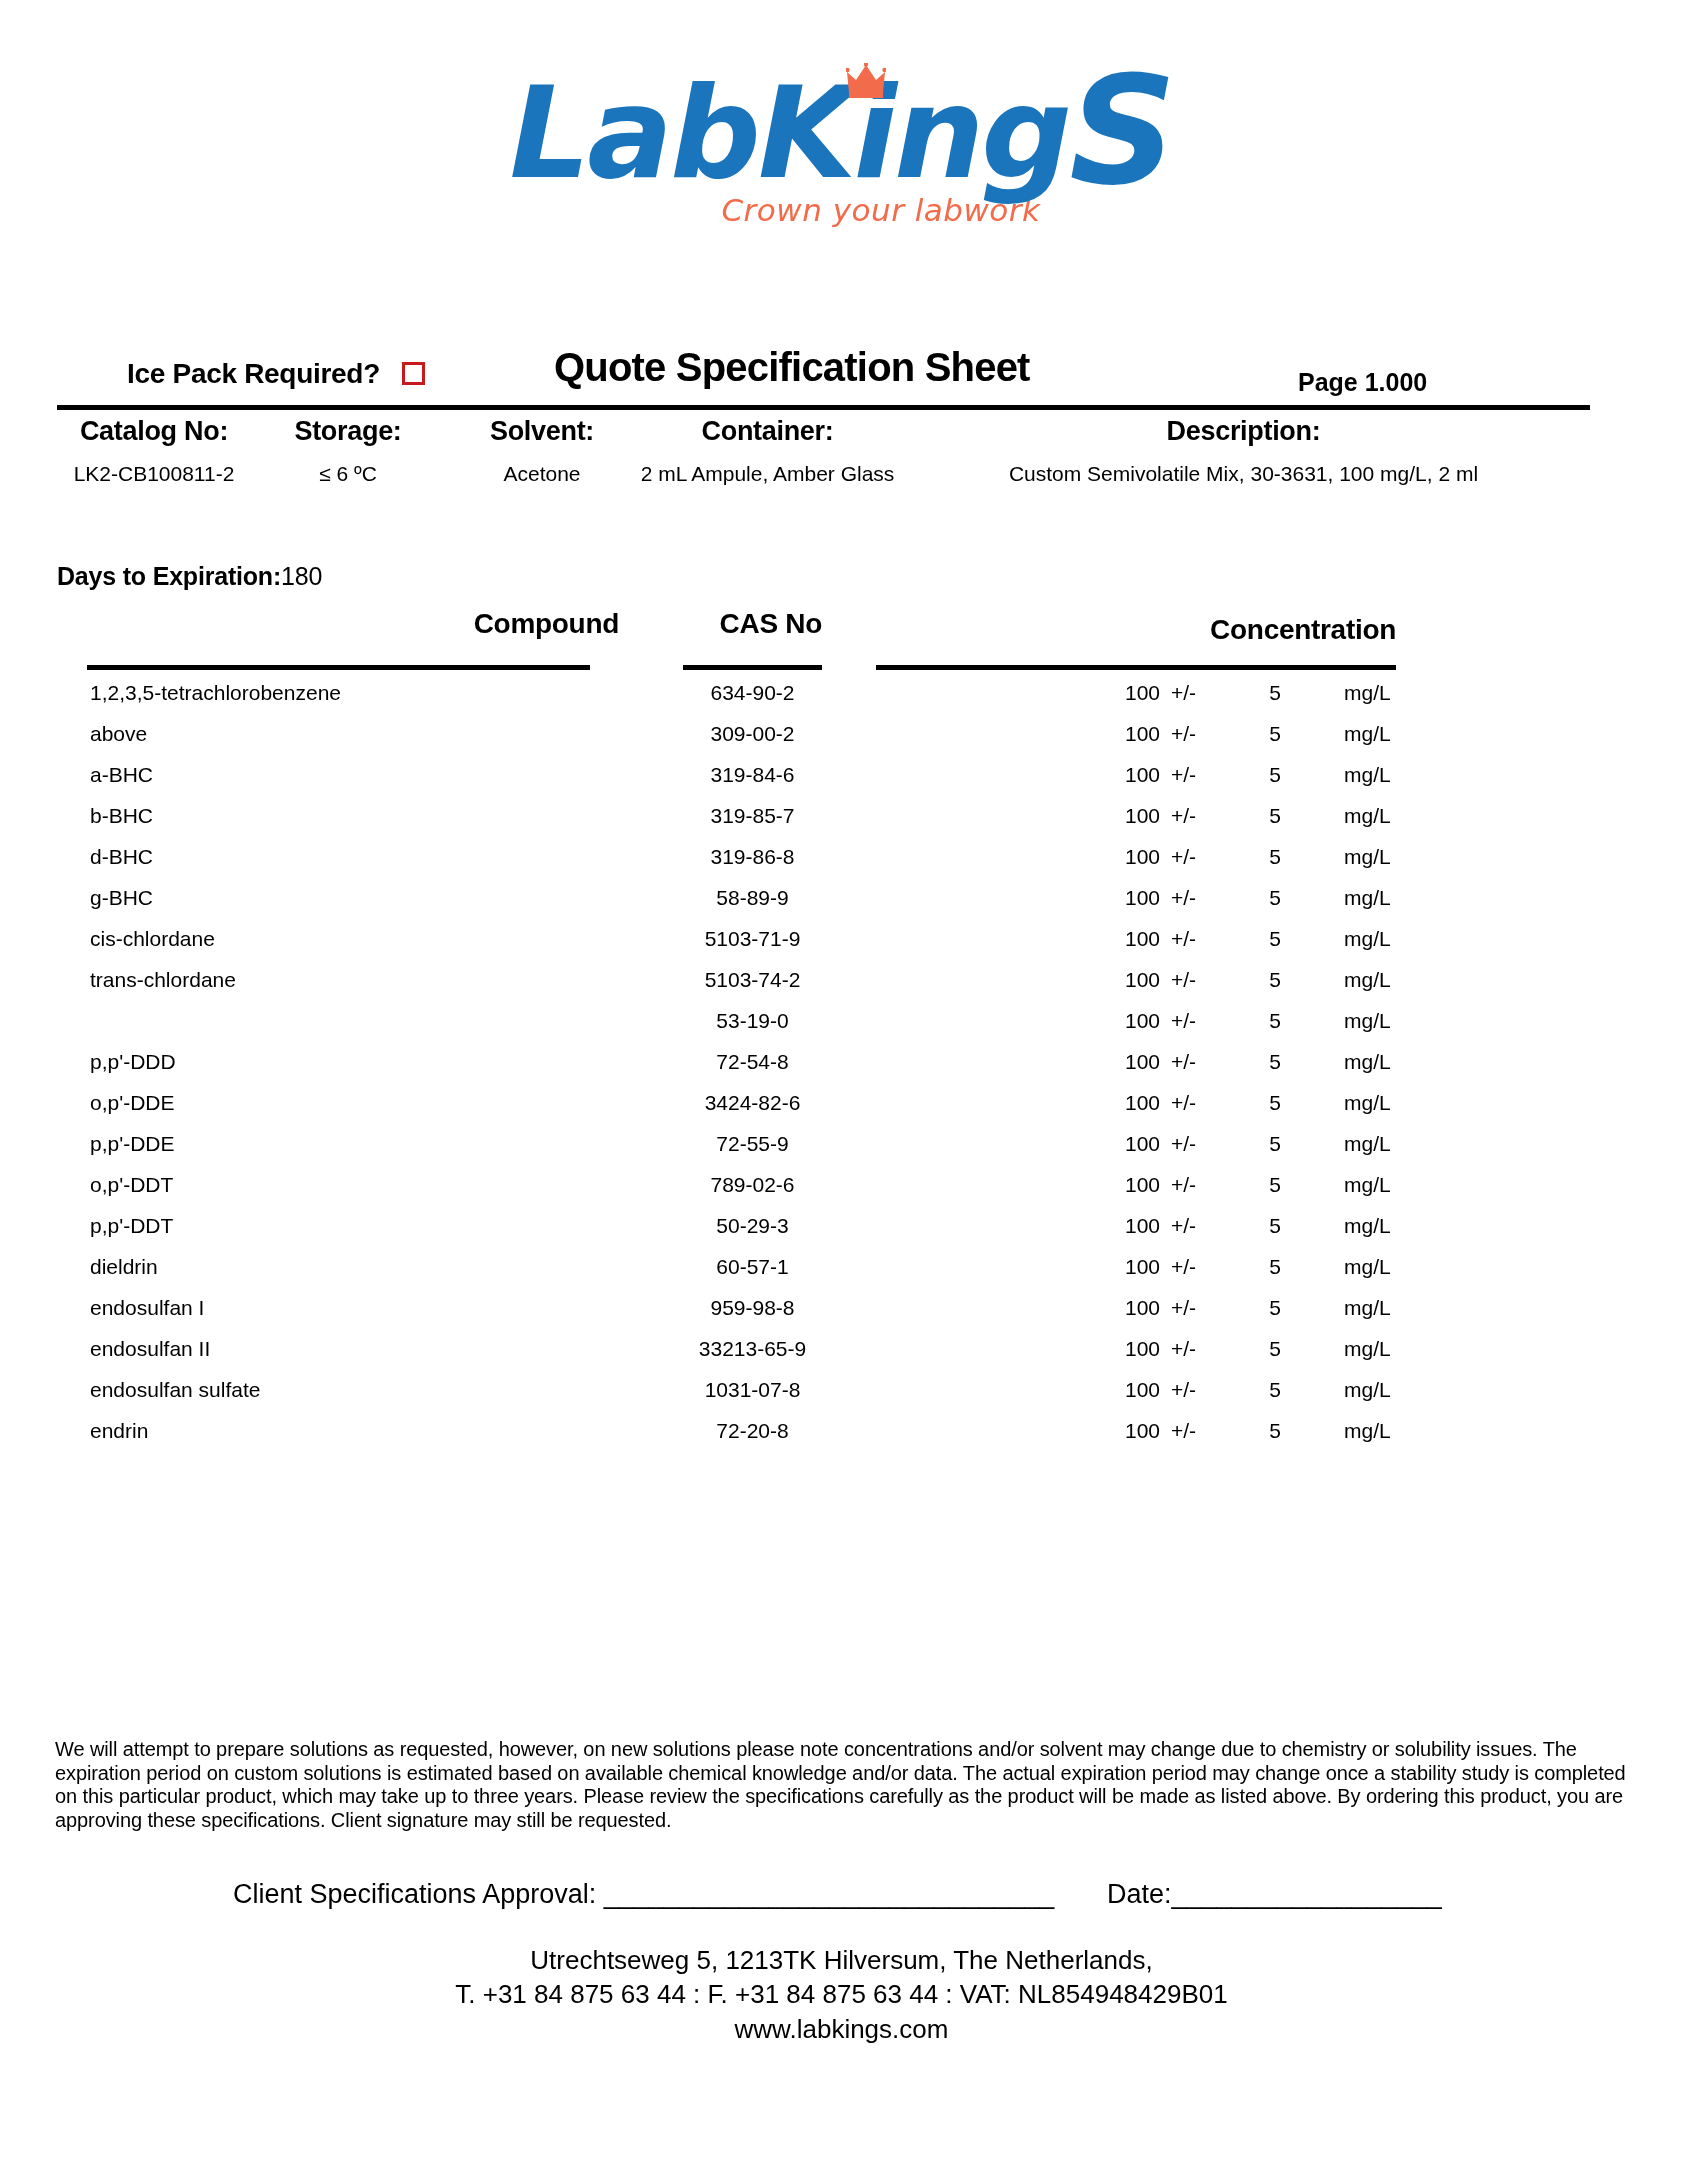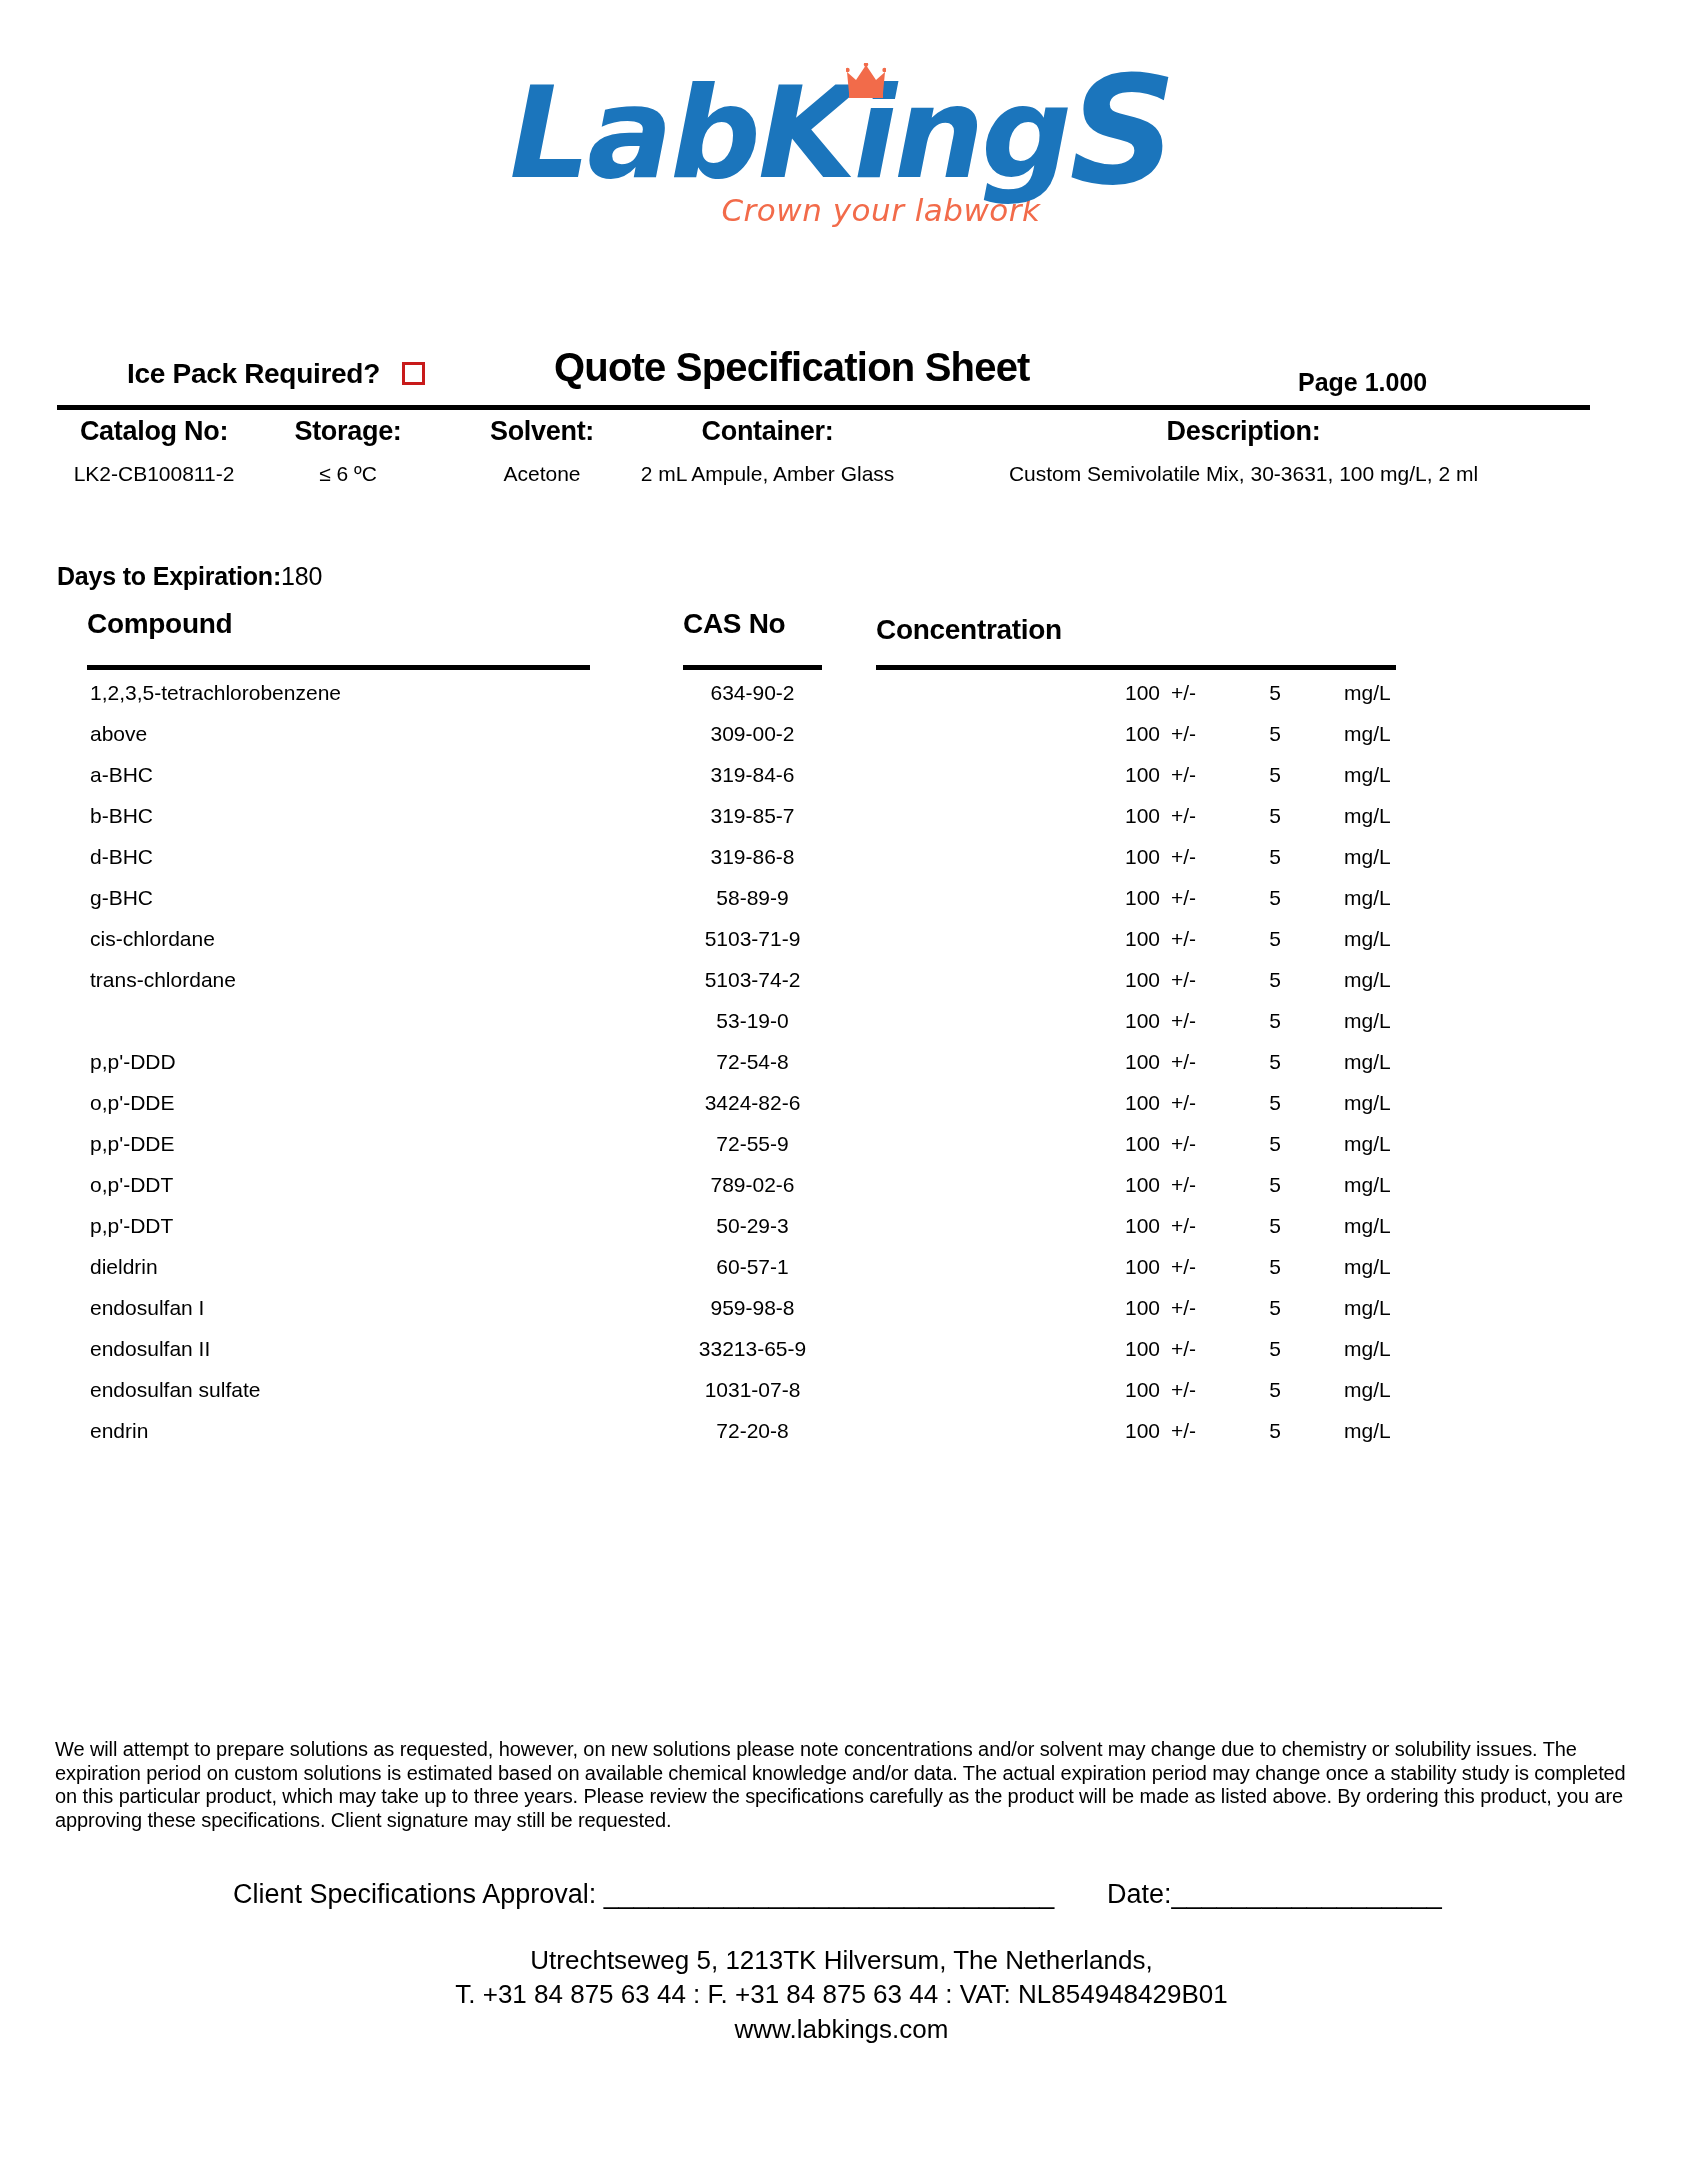--- a/index.html
+++ b/index.html
@@ -153,21 +153,21 @@
     position: absolute;
     top: 608px;
     left: 57px;
     width: 1533px;
     height: 59px;
   }
   .th {
     position: absolute;
     font-size: 28px;
     font-weight: bold;
-    text-align: left;
+    text-align: right;
     letter-spacing: -0.3px;
   }
   .th-compound { left: 30px;  width: 532px; top: 0; }
   .th-cas      { left: 626px; width: 139px; top: 0; }
   .th-conc     { left: 819px; width: 520px; top: 6px; }
 
   .th-rule {
     position: absolute;
     height: 5px;
     background: #000;

